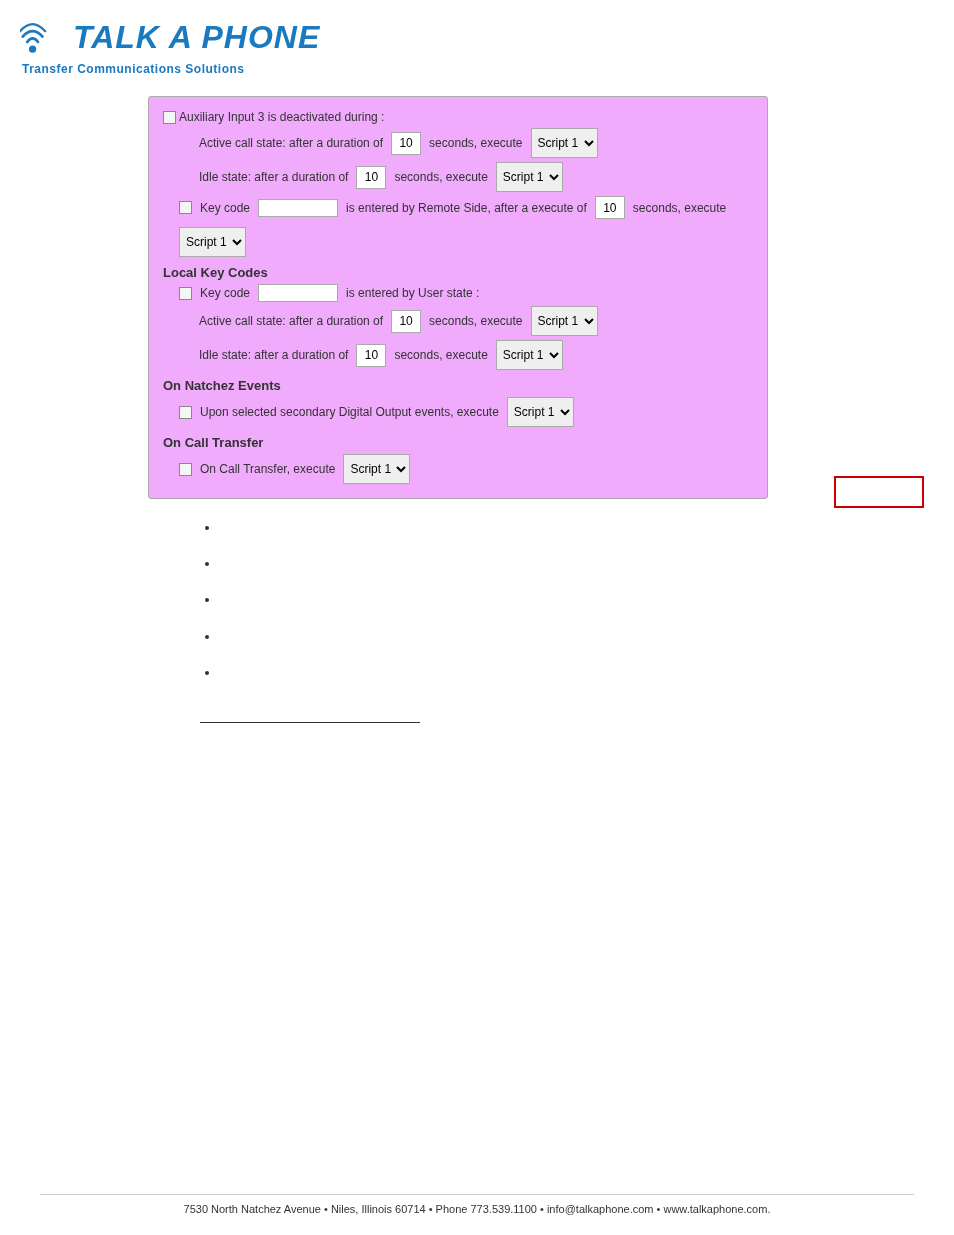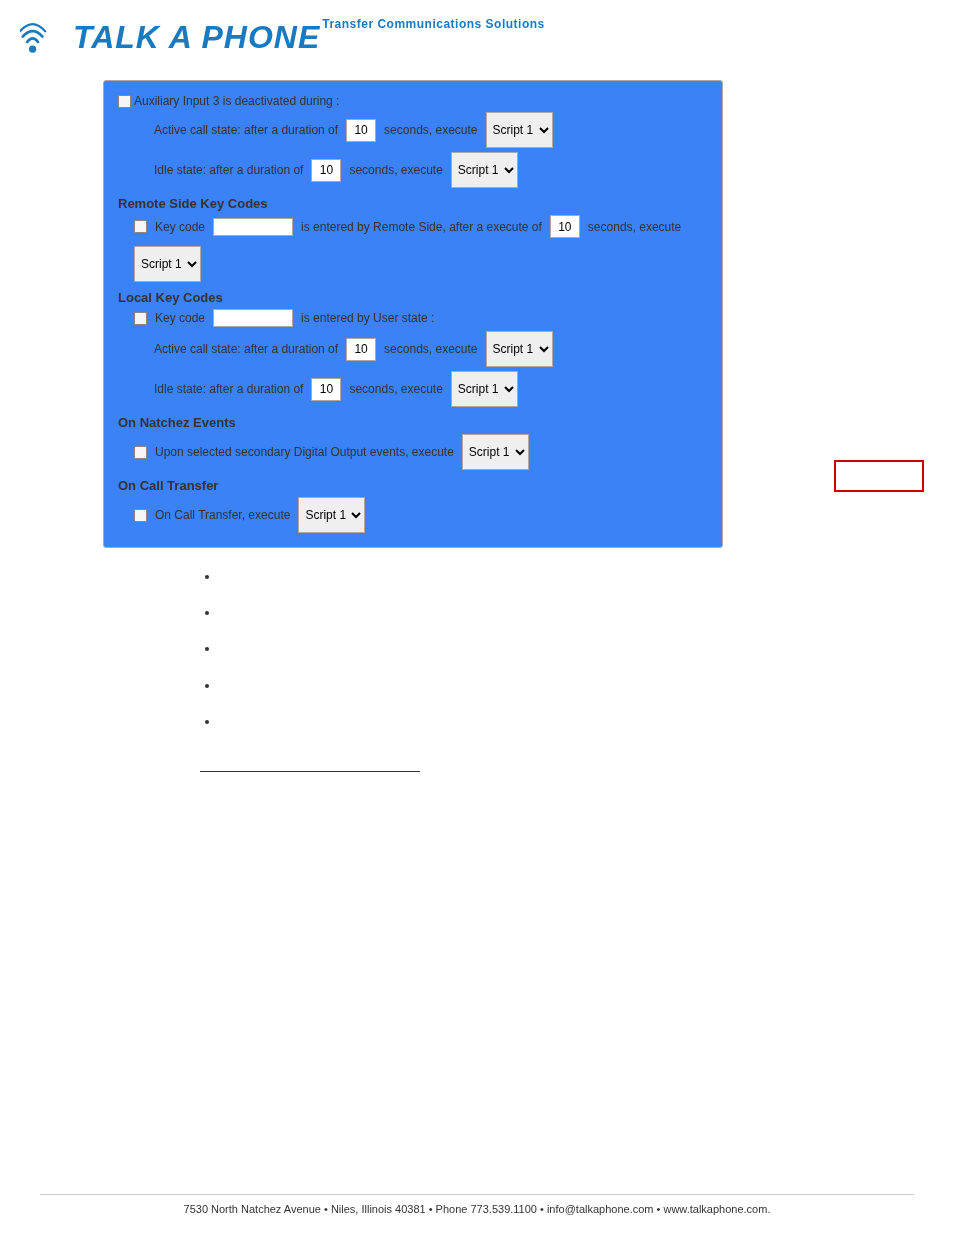--- a/index.html
+++ b/index.html
@@ -14,21 +14,21 @@
     }
 
     
     .header {
       padding: 15px 20px 10px 20px;
       display: flex;
       align-items: center;
     }
     .logo-area {
       display: flex;
-      flex-direction: row;
+      flex-direction: column;
       align-items: flex-start;
     }
     .logo-icon {
       display: flex;
       align-items: center;
       gap: 8px;
     }
     .signal-icon {
       width: 45px;
       height: 45px;
@@ -56,22 +56,22 @@
     .main-content {
       padding: 10px 30px 10px 30px;
       position: relative;
     }
 
     
     .config-panel {
       border: 1px solid #aaa;
       border-radius: 3px;
       padding: 10px 14px 10px 14px;
-      background: #3b82f6;
-      margin-left: 73px;
+      background: #f0abfc;
+      margin-left: 118px;
       margin-right: 80px;
       position: relative;
       max-width: 620px;
     }
 
     
     .red-annotation {
       position: absolute;
       right: 30px;
       top: 390px;
@@ -123,21 +123,21 @@
     .key-input {
       width: 80px;
       height: 18px;
       border: 1px solid #aaa;
       padding: 1px 4px;
       font-size: 12px;
     }
 
     
     .script-select {
-      height: 36px;
+      height: 30px;
       font-size: 12px;
       border: 1px solid #aaa;
       padding: 0 2px;
     }
 
     
     .row-text {
       font-size: 12px;
       color: #333;
     }
@@ -241,21 +241,20 @@
         <input class="num-input" type="text" value="10" style="">
         <span class="row-text">seconds, execute</span>
         <select class="script-select">
           <option>Script 1</option>
           <option>Script 2</option>
           <option>Script 3</option>
         </select>
       </div>
     </div>
 
-    <div class="section-heading">Remote Side Key Codes</div>
 
     <div class="config-row">
       <span class="cb"></span>
       <span class="row-text">Key code</span>
       <input class="key-input" type="text" value="" style="">
       <span class="row-text">is entered by Remote Side, after a execute of</span>
       <input class="num-input" type="text" value="10" style="">
       <span class="row-text">seconds, execute</span>
       <select class="script-select">
         <option>Script 1</option>
@@ -333,14 +332,14 @@
     <li class="bullet-item">&nbsp;</li>
     <li class="bullet-item" style="margin-bottom: 40px;">&nbsp;</li>
   </ul>
 
   <hr class="hr-line">
 
 </div>
 
 <div class="footer">
   <div class="footer-separator"></div>
-  <span>7530 North Natchez Avenue • Niles, Illinois 40381 • Phone 773.539.1100 • info@talkaphone.com • www.talkaphone.com.</span>
+  <span>7530 North Natchez Avenue • Niles, Illinois 60714 • Phone 773.539.1100 • info@talkaphone.com • www.talkaphone.com.</span>
 </div>
 
 </body></html>

